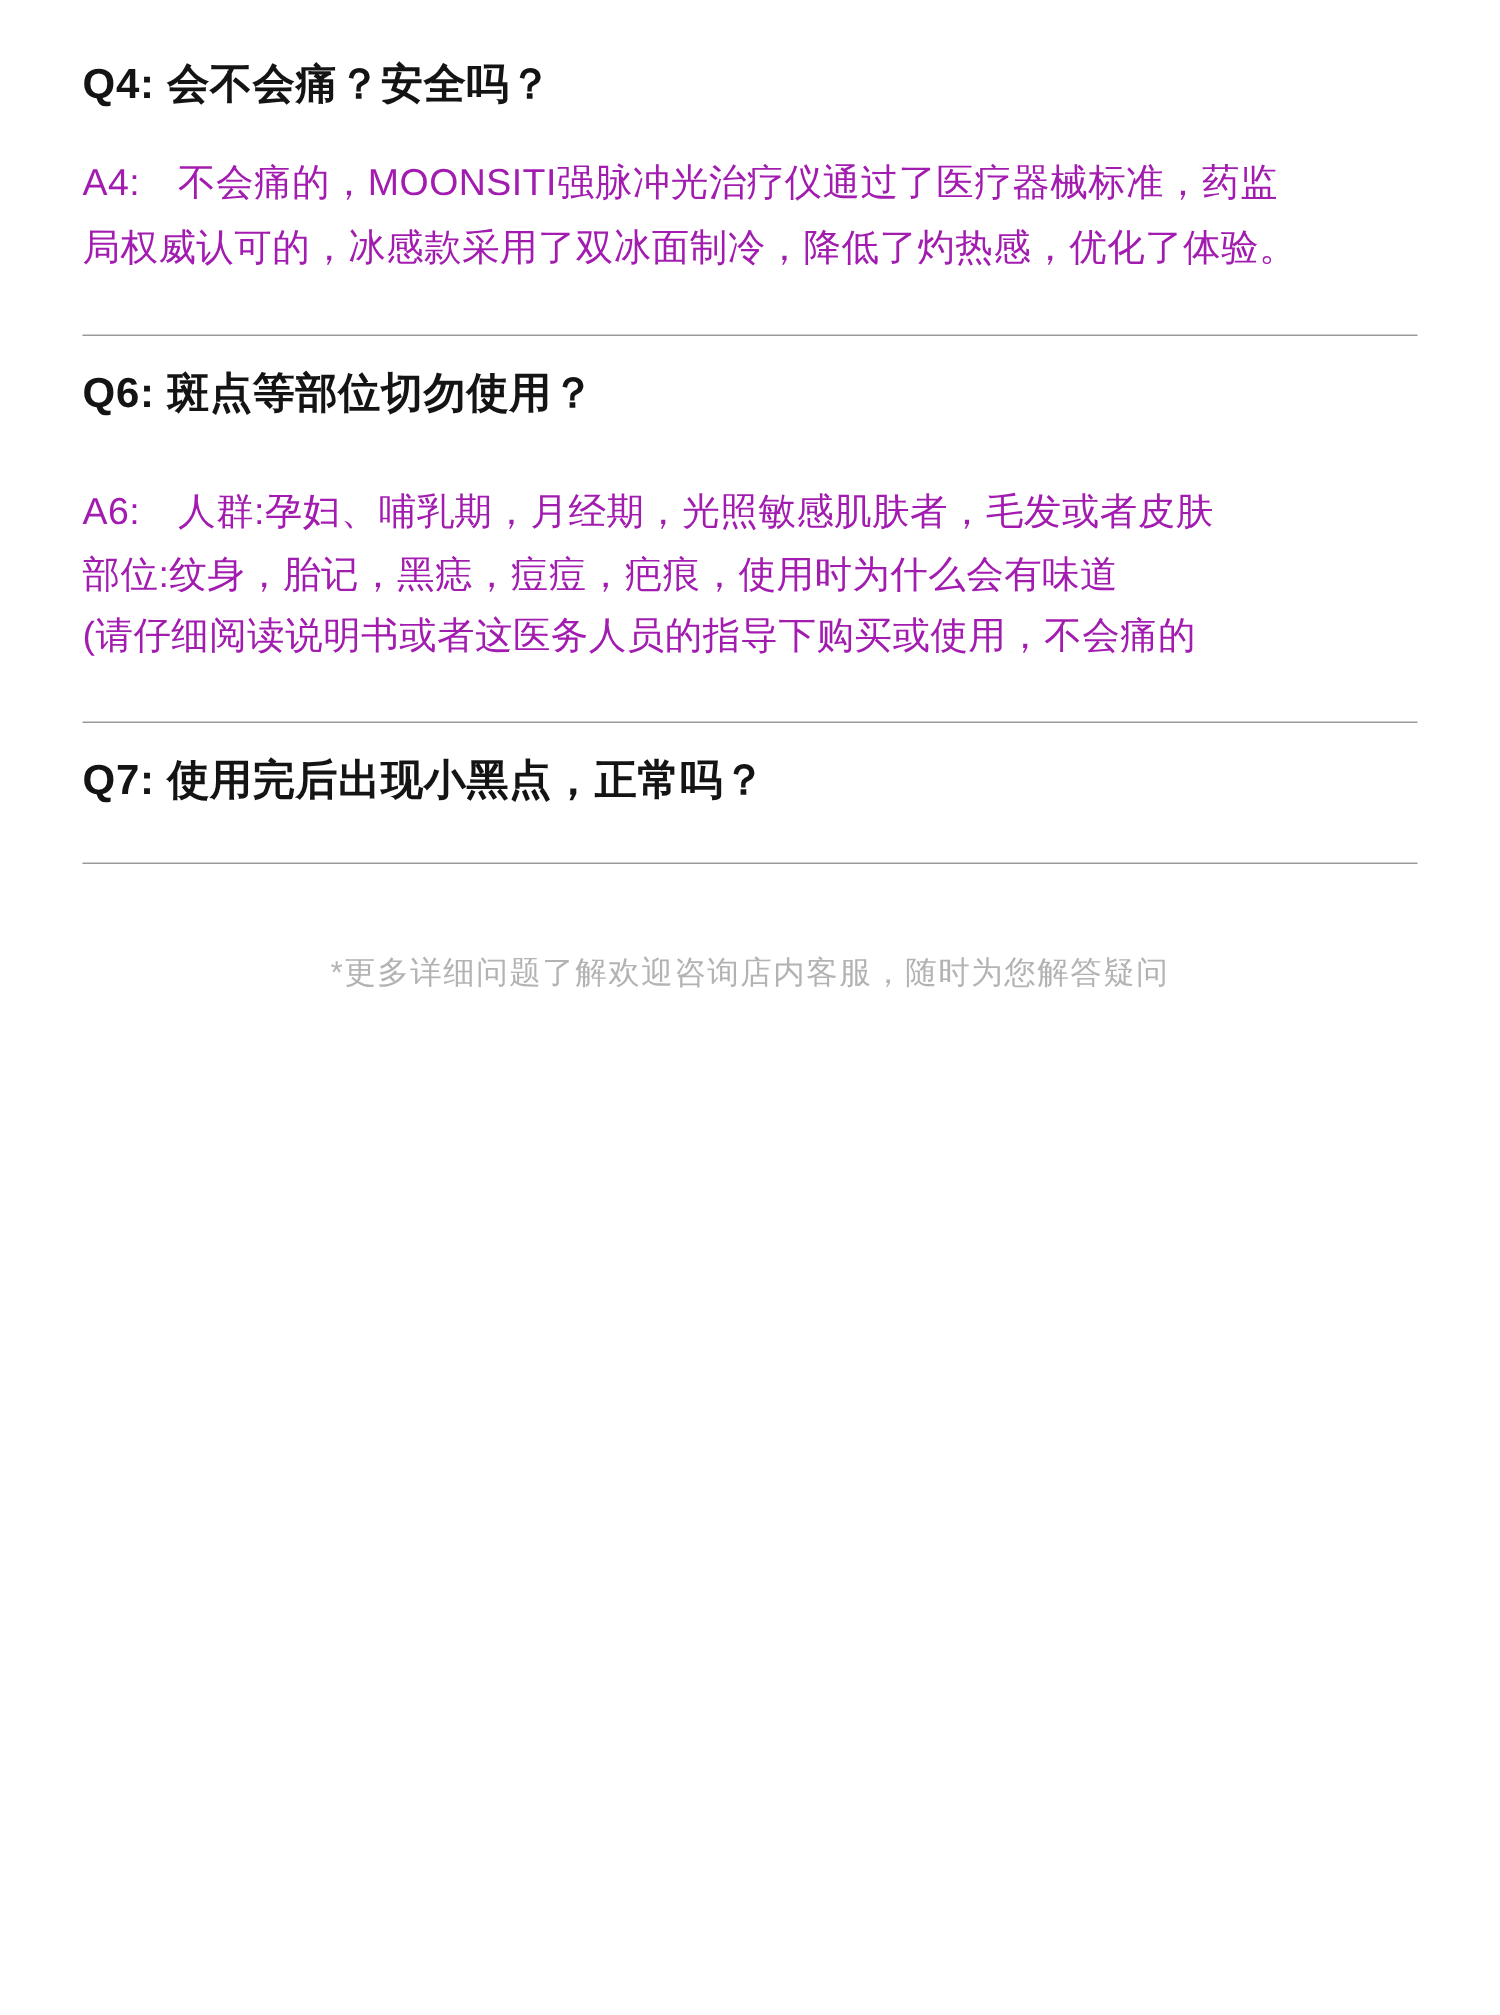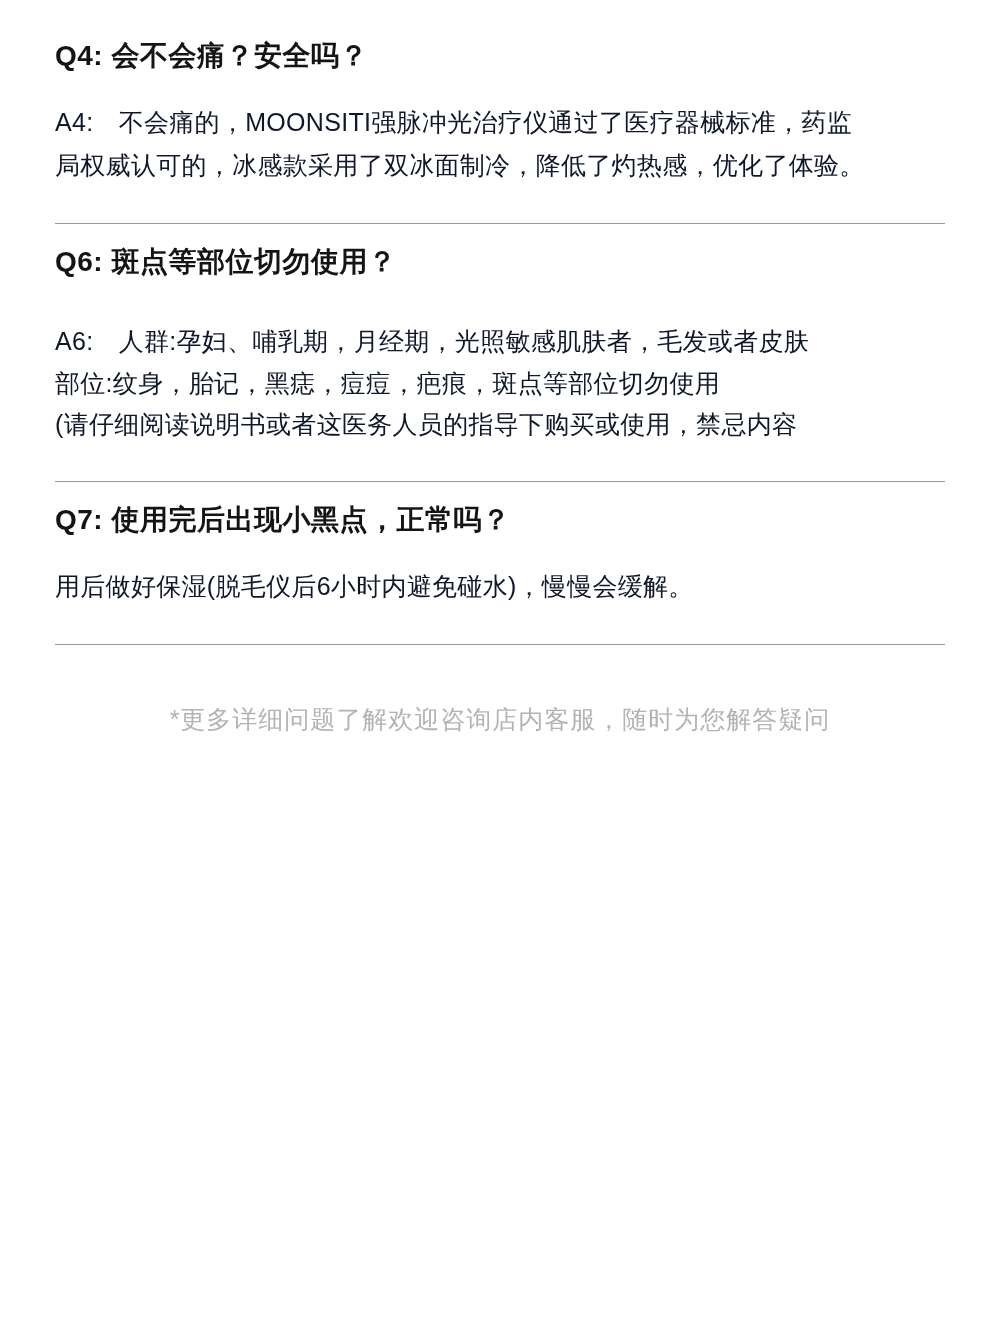--- a/index.html
+++ b/index.html
@@ -29,21 +29,21 @@
     font-weight: bold;
     line-height: 1.4;
     letter-spacing: 0.5px;
     color: #141414;
     margin: 0 0 0 0;
     padding: 0;
   }
   .faq-answer {
     font-size: 25px;
     line-height: 1.72;
-    color: #0f172a;
+    color: #a21caf;
     margin: 26px 0 0 0;
     padding: 0;
     letter-spacing: 0.3px;
     font-weight: 400;
   }
   .faq-answer .ans-line {
     display: block;
   }
   .faq-answer.tight {
     line-height: 1.65;
@@ -51,21 +51,21 @@
   }
   .divider {
     height: 1px;
     background: #9a9a9a;
     margin: 36px 0 0 0;
     width: 100%;
   }
   .footer-note {
     text-align: center;
     color: #b3b3b3;
-    font-size: 25px;
+    font-size: 21px;
     letter-spacing: 1px;
     padding: 58px 0 40px 0;
   }
 </style>
 </head>
 <body>
 
 <div class="page">
 
   <section class="faq-block">
@@ -75,29 +75,28 @@
       <span class="ans-line">局权威认可的，冰感款采用了双冰面制冷，降低了灼热感，优化了体验。</span>
     </p>
     <div class="divider"></div>
   </section>
 
 
   <section class="faq-block">
     <h2 class="faq-question">Q6: 斑点等部位切勿使用？</h2>
     <p class="faq-answer tight">
       <span class="ans-line">A6:　人群:孕妇、哺乳期，月经期，光照敏感肌肤者，毛发或者皮肤</span>
-      <span class="ans-line">部位:纹身，胎记，黑痣，痘痘，疤痕，斑点等部位切勿使用</span>
-      <span class="ans-line">(请仔细阅读说明书或者这医务人员的指导下购买或使用，禁忌内容</span>
+      <span class="ans-line">部位:纹身，胎记，黑痣，痘痘，疤痕，使用时为什么会有味道</span>
+      <span class="ans-line">(请仔细阅读说明书或者这医务人员的指导下购买或使用，不会痛的</span>
     </p>
     <div class="divider"></div>
   </section>
 
   <section class="faq-block">
     <h2 class="faq-question">Q7: 使用完后出现小黑点，正常吗？</h2>
     <p class="faq-answer">
-      <span class="ans-line">用后做好保湿(脱毛仪后6小时内避免碰水)，慢慢会缓解。</span>
     </p>
     <div class="divider"></div>
   </section>
 
   <div class="footer-note">*更多详细问题了解欢迎咨询店内客服，随时为您解答疑问</div>
 
 </div>
 
 </body></html>

